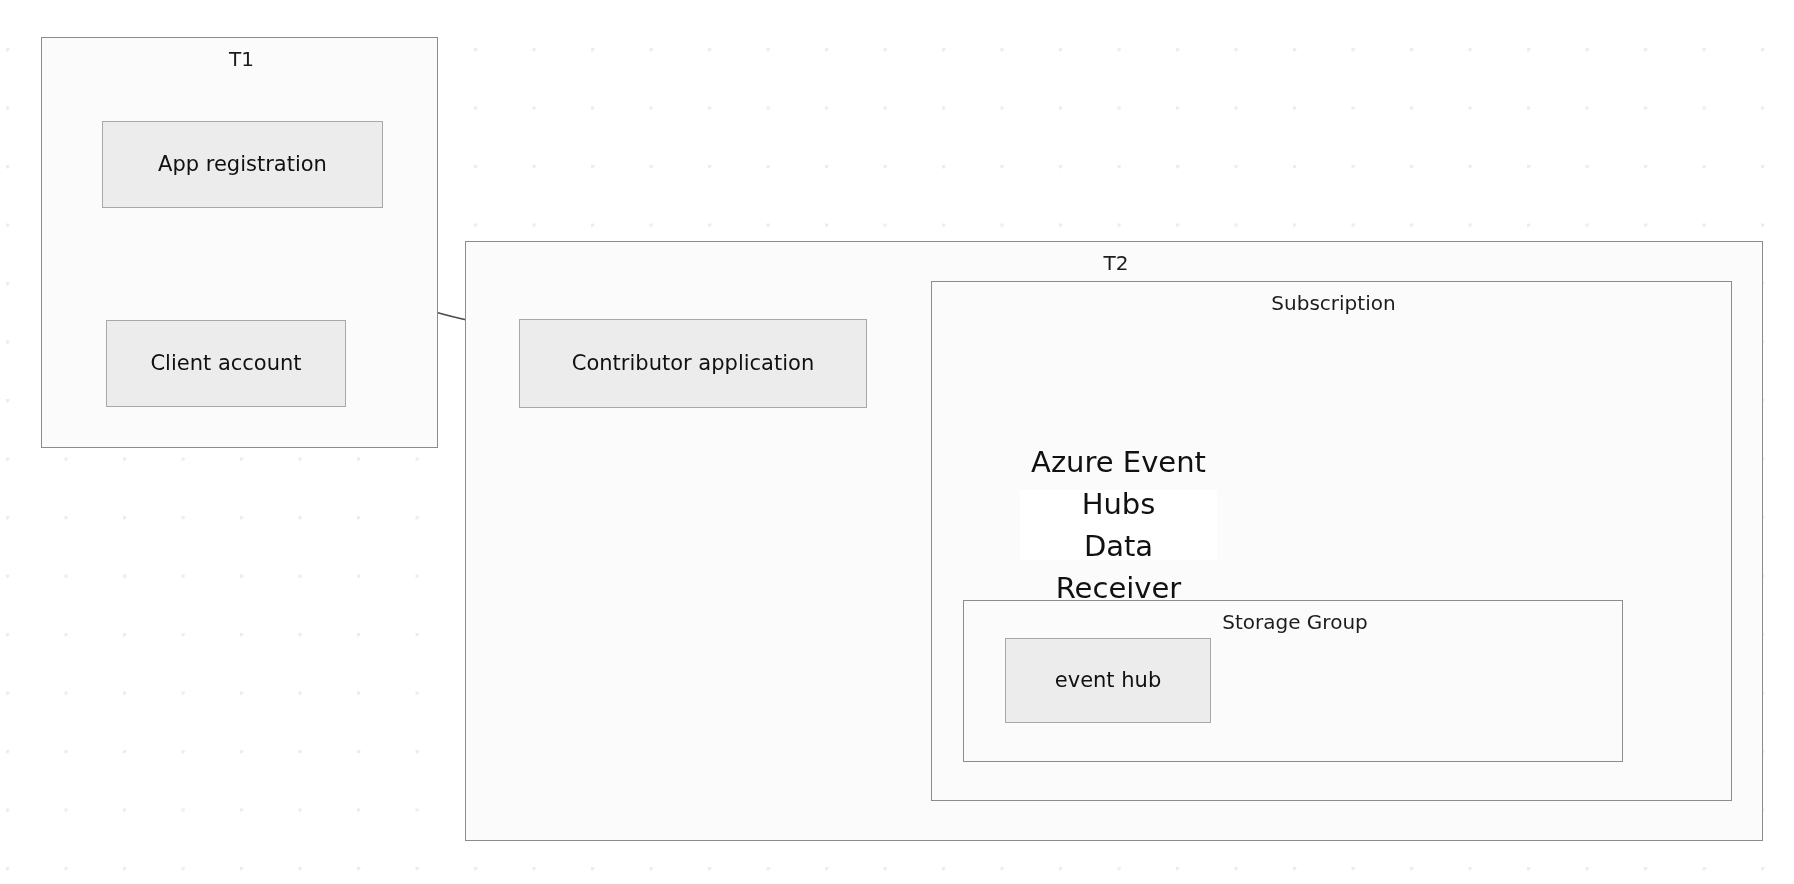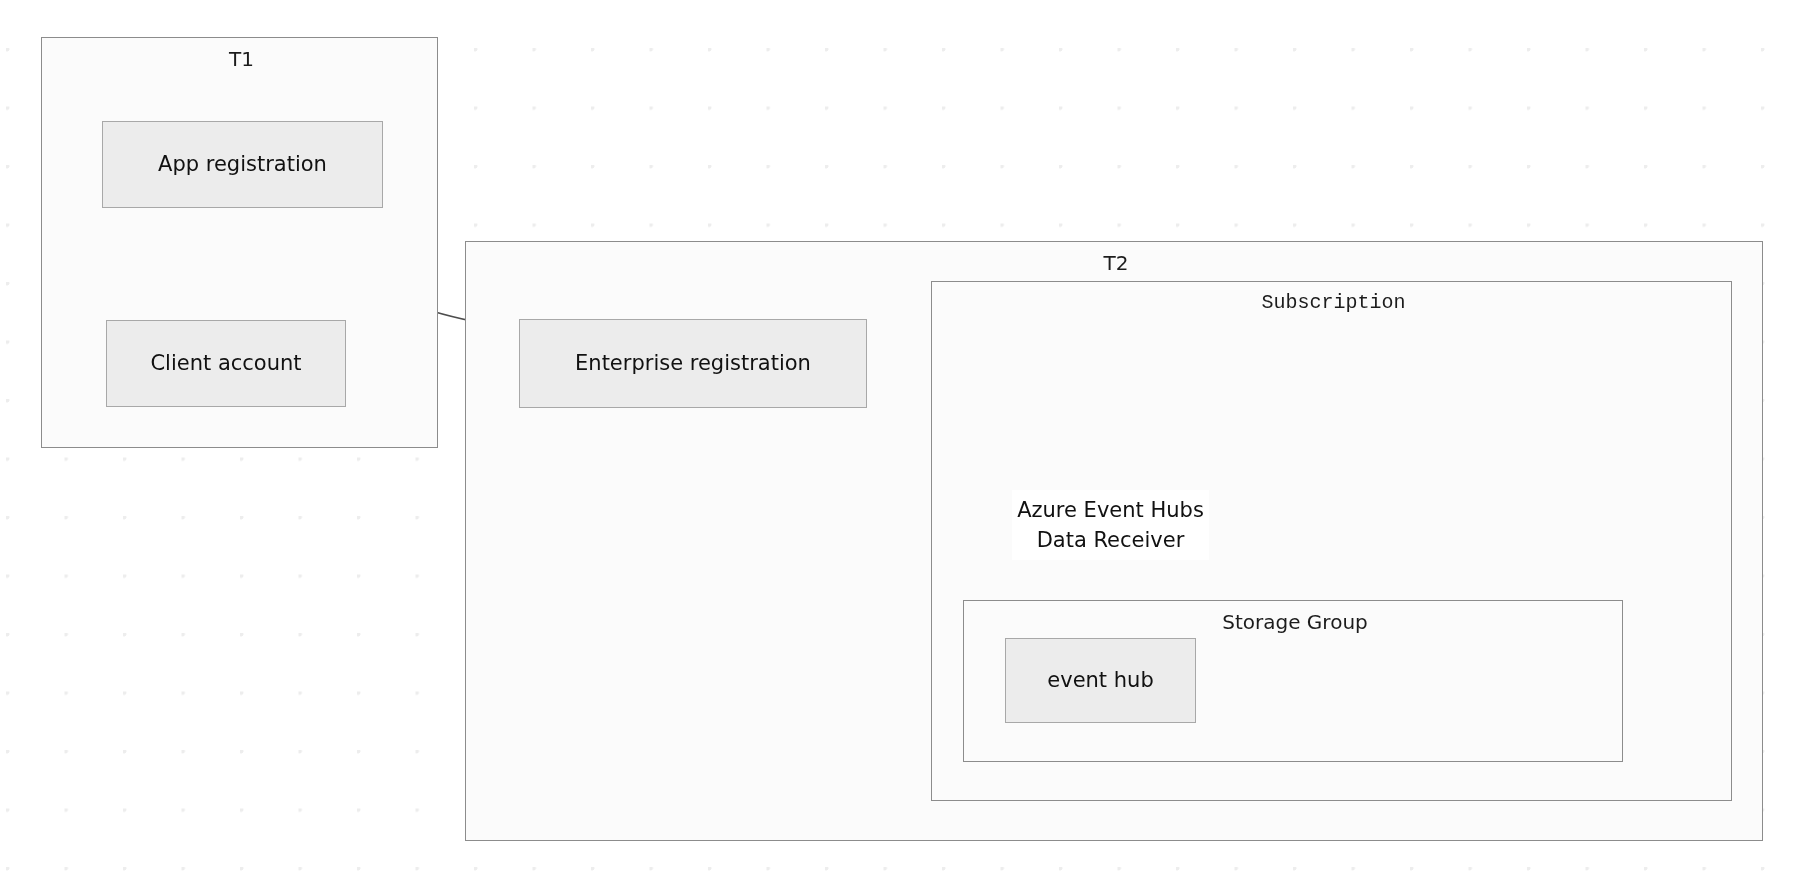--- a/index.html
+++ b/index.html
@@ -49,28 +49,29 @@
     text-align: center;
     line-height: 1.25;
   }
 
   
   .edge-label {
     position: absolute;
     box-sizing: border-box;
     background: #ffffff;
     color: #111111;
-    font-size: 21px;
+    font-size: 29px;
     line-height: 1.45;
     text-align: center;
     display: flex;
     align-items: center;
     justify-content: center;
     white-space: pre-line;
     padding: 1px 2px;
+    margin-left: 8px;
   }
 
   
   #edges {
     position: absolute;
     top: 0; left: 0;
     width: 1794px;
     height: 884px;
     pointer-events: none;
   }
@@ -127,32 +128,32 @@
 
   <div class="node" style="left:106px; top:320px; width:240px; height:87px;">
     <span>Client account</span>
   </div>
 
   <div class="cluster" style="left:465px; top:241px; width:1298px; height:600px;">
     <div class="cluster-label" style="top:11px;">T2</div>
   </div>
 
   <div class="cluster" style="left:931px; top:281px; width:801px; height:520px;">
-    <div class="cluster-label" style="top:11px;font-family:Liberation Mono, monospace;">Subscription</div>
+    <div class="cluster-label" style="top:11px;">Subscription</div>
   </div>
 
   <div class="cluster" style="left:963px; top:600px; width:660px; height:162px;">
     <div class="cluster-label" style="top:11px;">Storage Group</div>
   </div>
 
   <div class="node" style="left:519px; top:319px; width:348px; height:89px;">
-    <span>Enterprise registration</span>
+    <span>Contributor application</span>
   </div>
 
-  <div class="node" style="left:1005px; top:638px; width:191px; height:85px;">
+  <div class="node" style="left:1005px; top:638px; width:206px; height:85px;">
     <span>event hub</span>
   </div>
 
 
   <div class="edge-label" style="left:1012px; top:490px; width:197px; height:70px;">Azure Event Hubs
 Data Receiver</div>
 
 
 </div>
 

